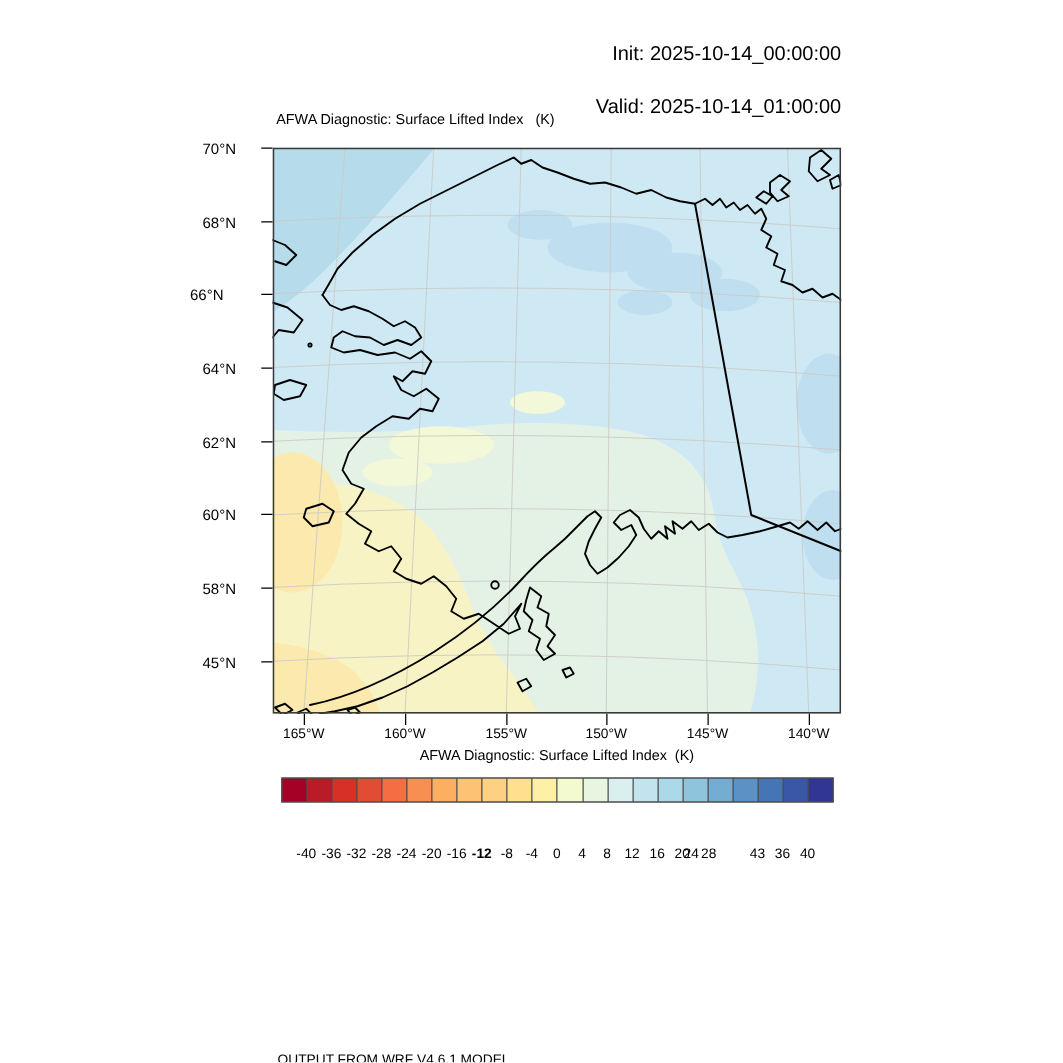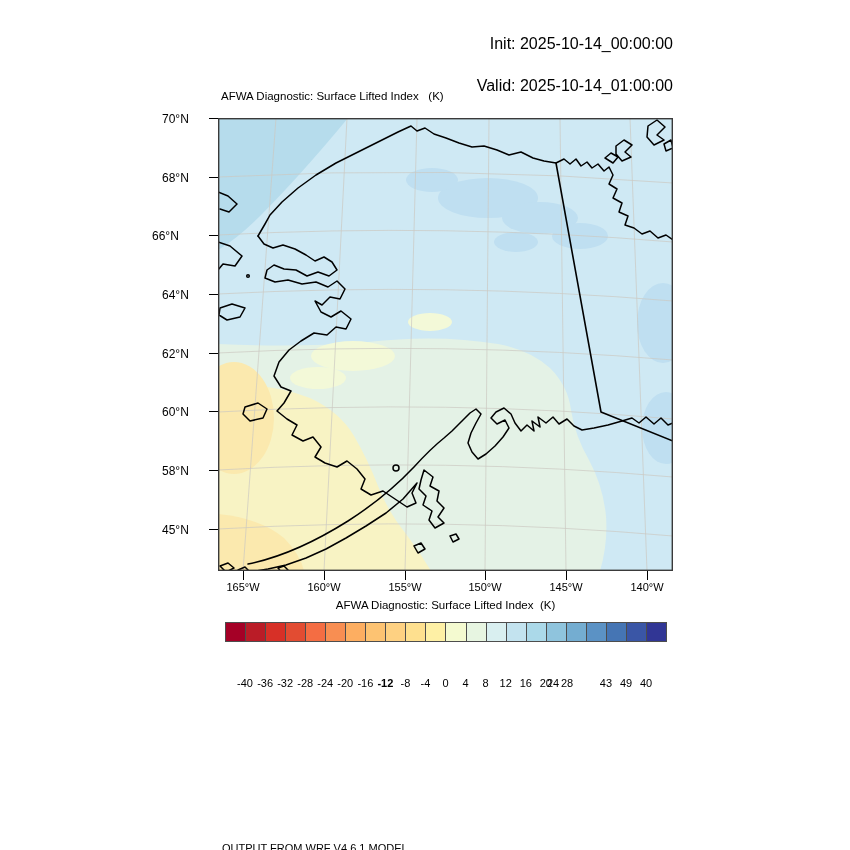--- a/index.html
+++ b/index.html
@@ -139,21 +139,21 @@
       <div class="cb-tick" style="left: 407.5px;">-4</div>
       <div class="cb-tick" style="left: 427.55px;">0</div>
       <div class="cb-tick" style="left: 447.6px;">4</div>
       <div class="cb-tick" style="left: 467.65px;">8</div>
       <div class="cb-tick" style="left: 487.7px;">12</div>
       <div class="cb-tick" style="left: 507.75px;">16</div>
       <div class="cb-tick" style="left: 527.8px;">20</div>
       <div class="cb-tick" style="left: 535px;">24</div>
       <div class="cb-tick" style="left: 549px;">28</div>
       <div class="cb-tick" style="left: 587.95px;">43</div>
-      <div class="cb-tick" style="left: 608px;">49</div>
+      <div class="cb-tick" style="left: 608px;">36</div>
       <div class="cb-tick" style="left: 628.05px;">40</div>
     </div>
   <div id="lat-axis">
       <div class="tickmark" style="left: 209px; top: 118px; width: 9px; height: 1.4px;"></div>
       <div class="lat-label" style="left: 162px; top: 112px;">70°N</div>
       <div class="tickmark" style="left: 209px; top: 177px; width: 9px; height: 1.4px;"></div>
       <div class="lat-label" style="left: 162px; top: 171px;">68°N</div>
       <div class="tickmark" style="left: 209px; top: 235px; width: 9px; height: 1.4px;"></div>
       <div class="lat-label" style="left: 152px; top: 229px;">66°N</div>
       <div class="tickmark" style="left: 209px; top: 294px; width: 9px; height: 1.4px;"></div>

